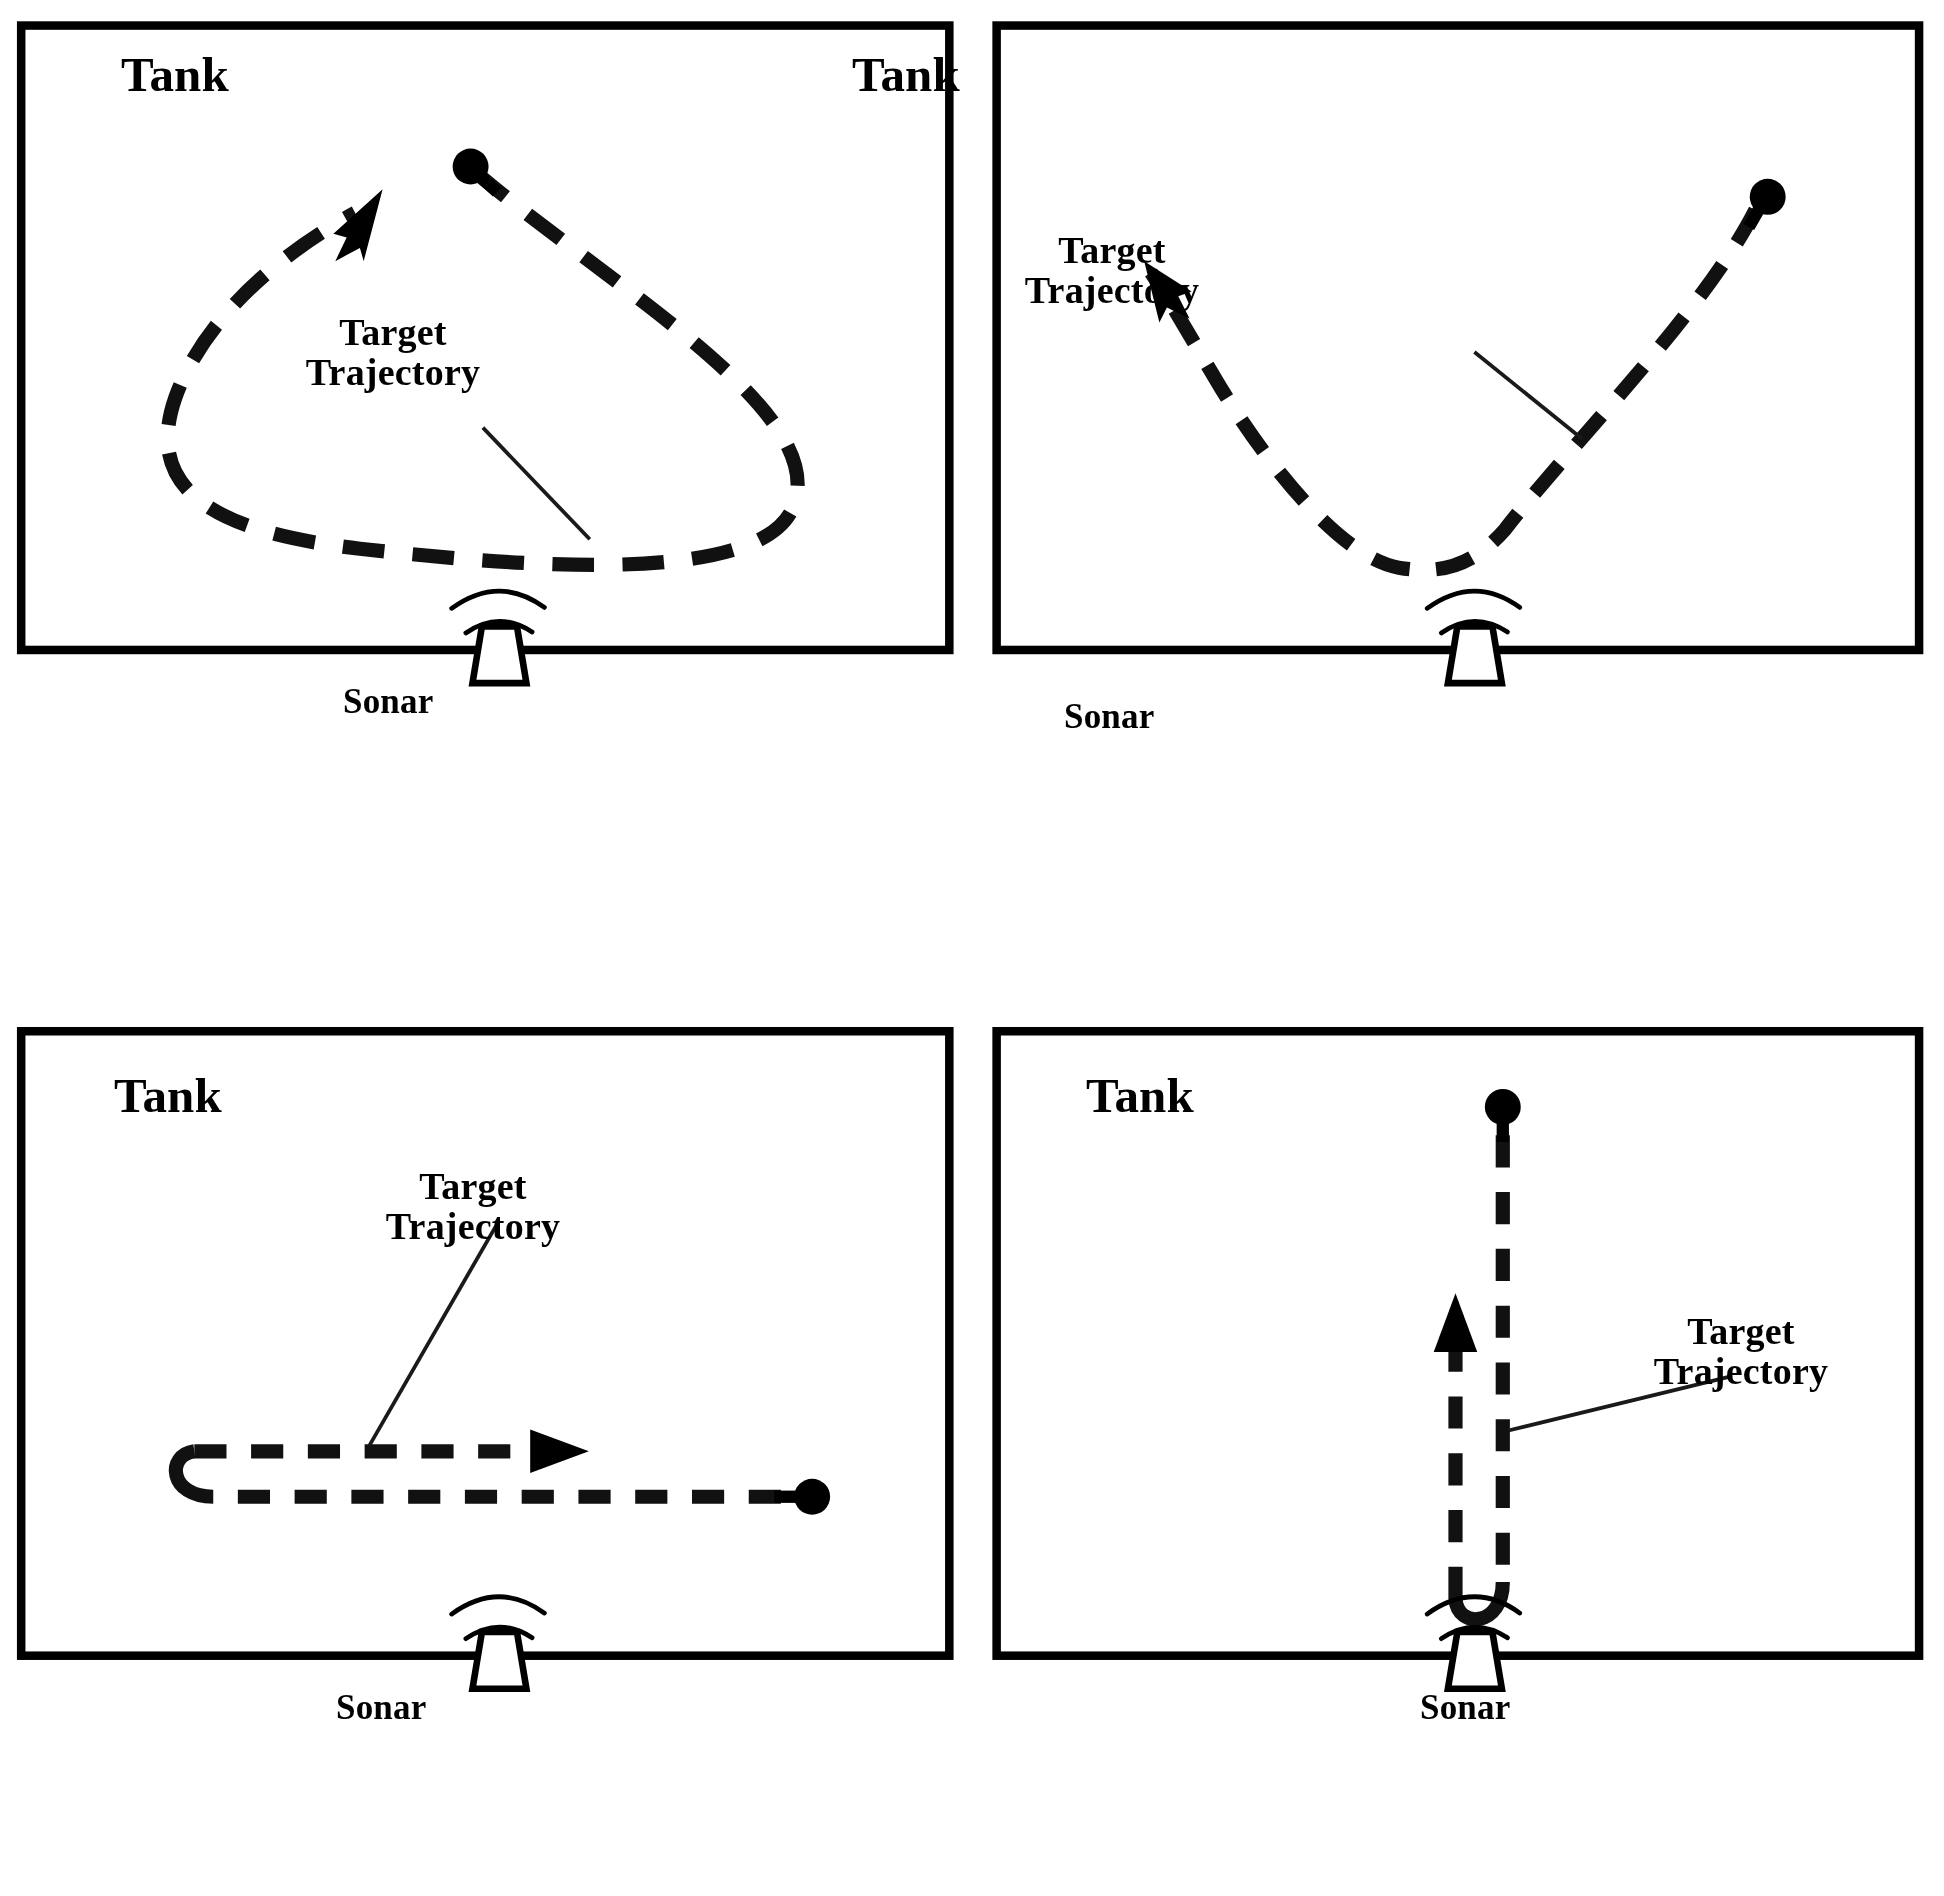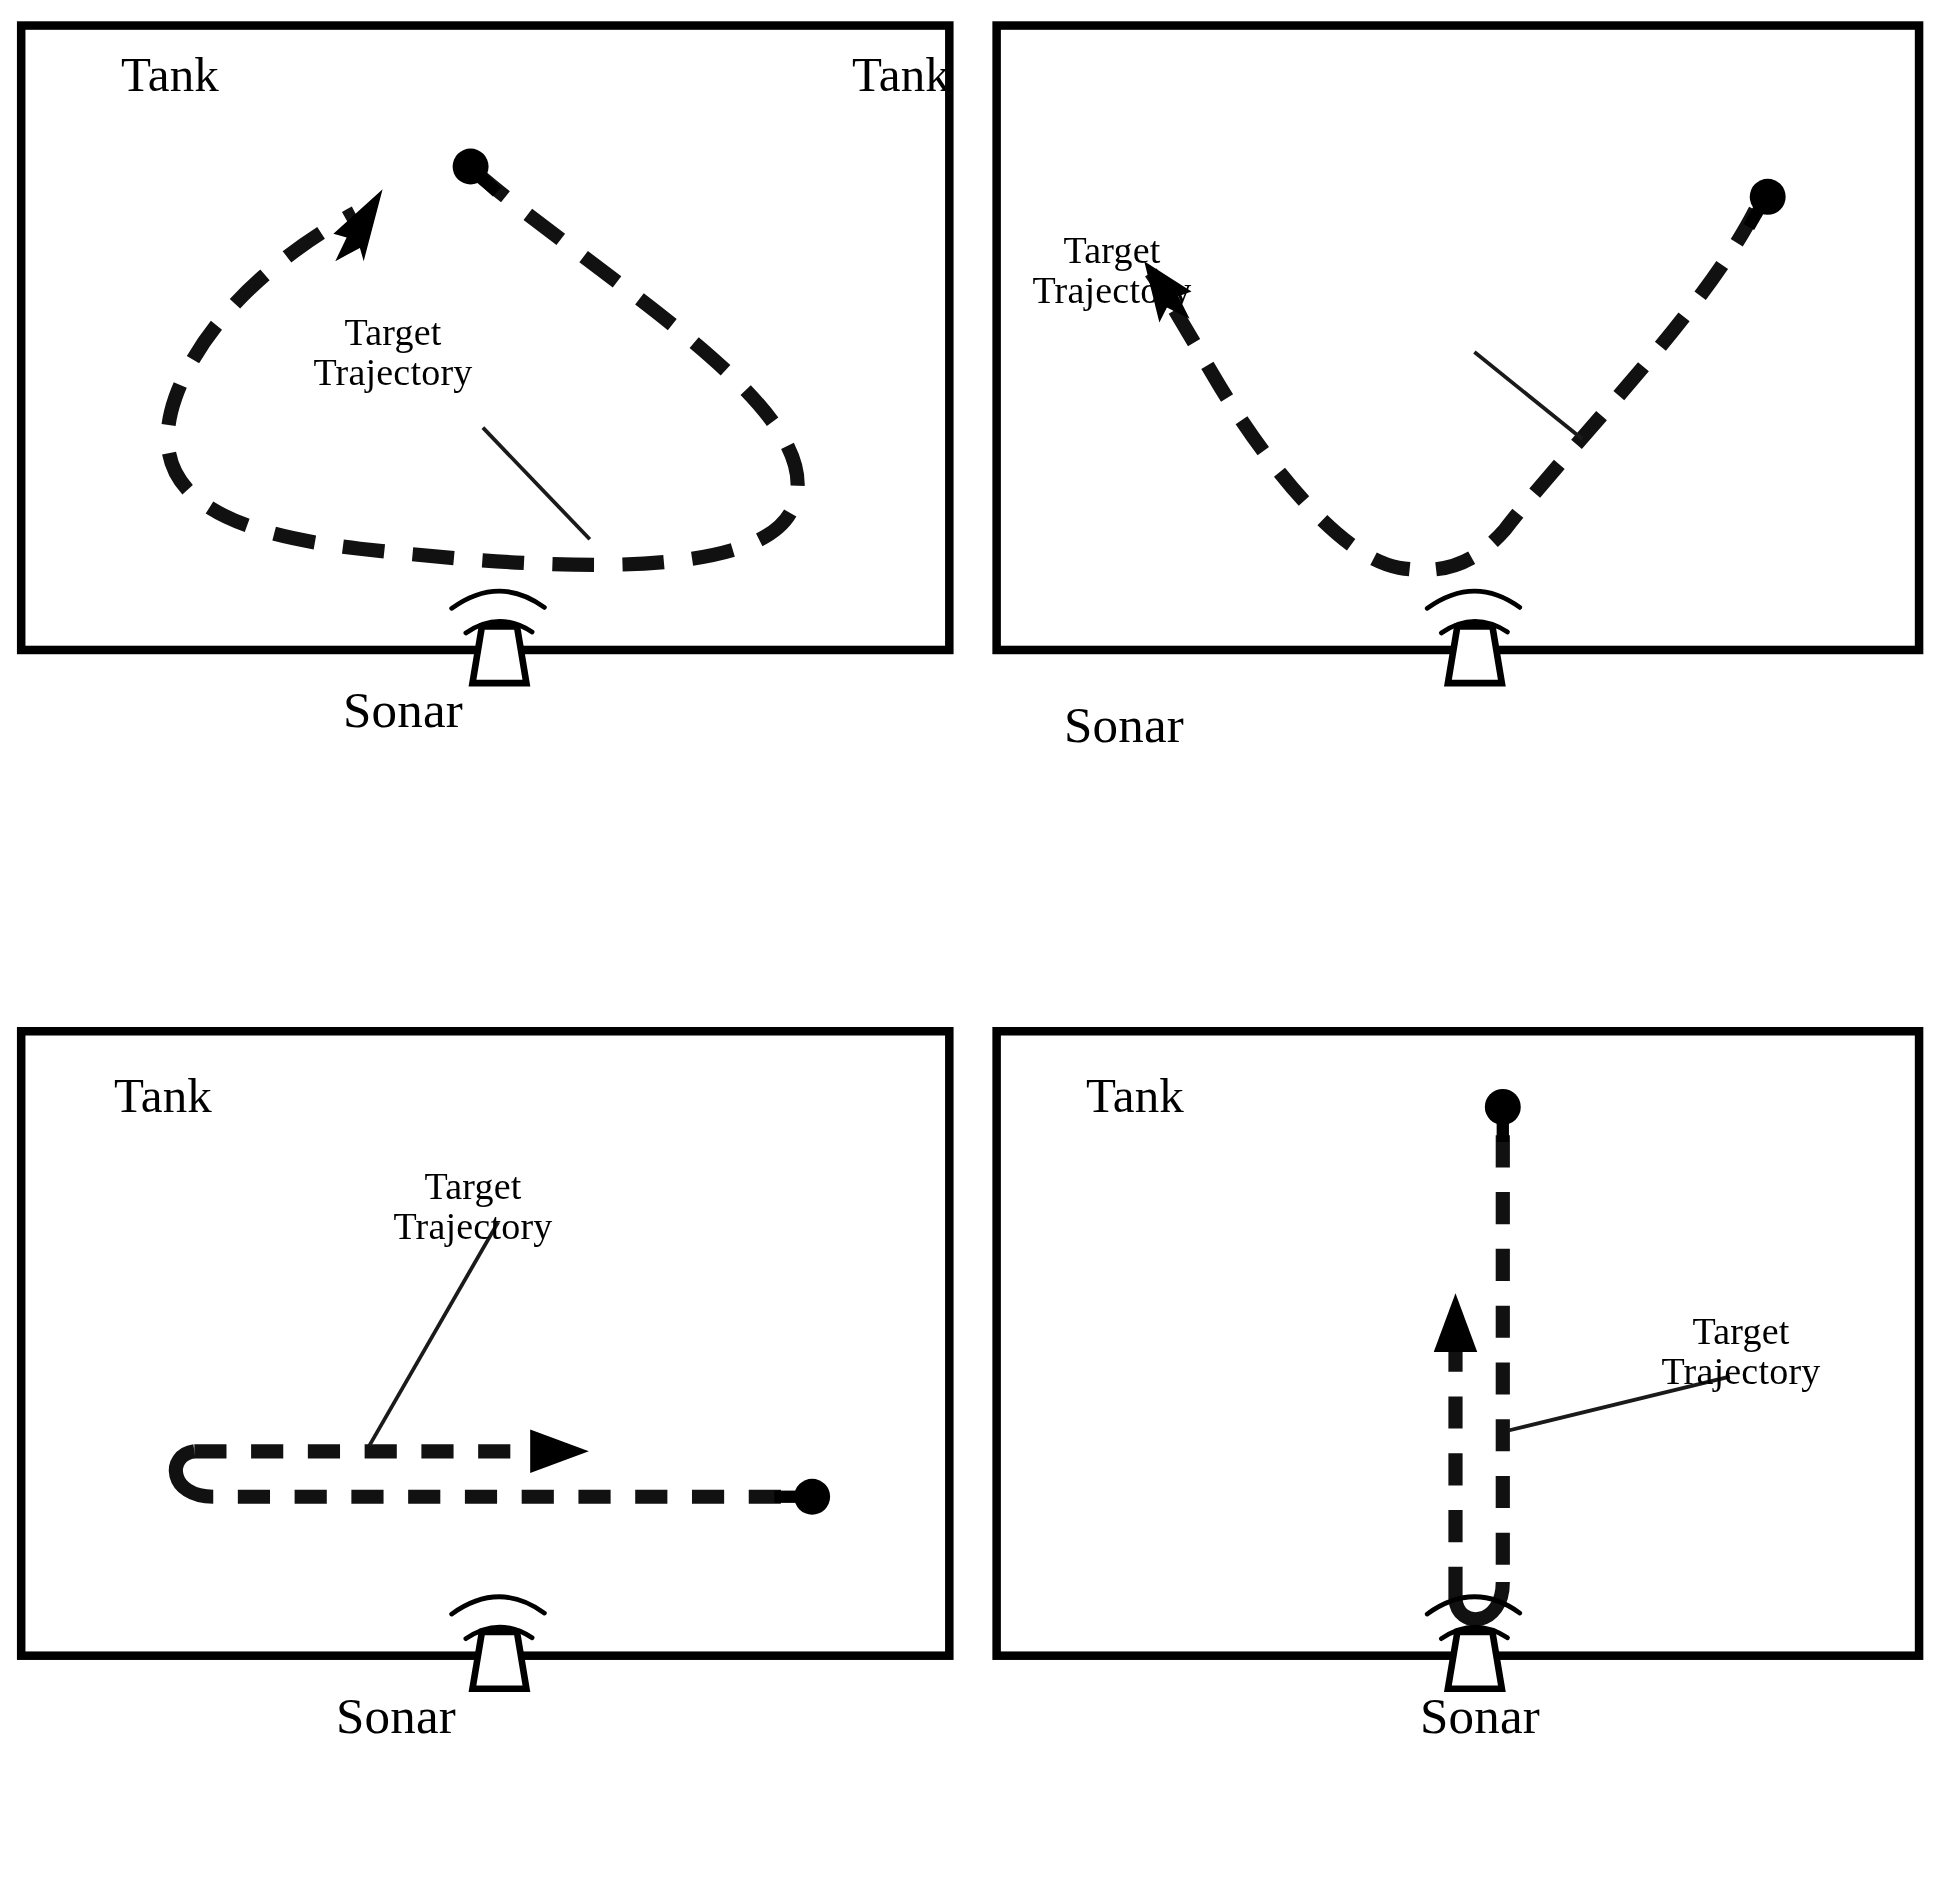--- a/index.html
+++ b/index.html
@@ -13,20 +13,21 @@
     font-family: "Liberation Serif", "DejaVu Serif", serif;
     color: #000000;
     position: relative;
     overflow: hidden;
   }
   #figure-root {
     position: absolute;
     left: 0; top: 0;
     width: 1574px;
     height: 1896px;
+    font-weight: bold;
   }
   svg.panel-svg {
     position: absolute;
     left: 0; top: 0;
     width: 1945px;
     height: 1896px;
     display: block;
   }
   .tank-border {
     fill: none;
@@ -82,21 +83,21 @@
     font-family: "Liberation Serif", "DejaVu Serif", serif;
     color: #000000;
     white-space: pre;
     line-height: 1.06;
     letter-spacing: 0.2px;
   }
   .lbl-tank {
     font-size: 49px;
   }
   .lbl-sonar {
-    font-size: 51px;
+    font-size: 35px;
   }
   .lbl-traj {
     font-size: 38px;
     text-align: center;
   }
 </style>
 </head>
 <body>
 
 <div id="figure-root">

